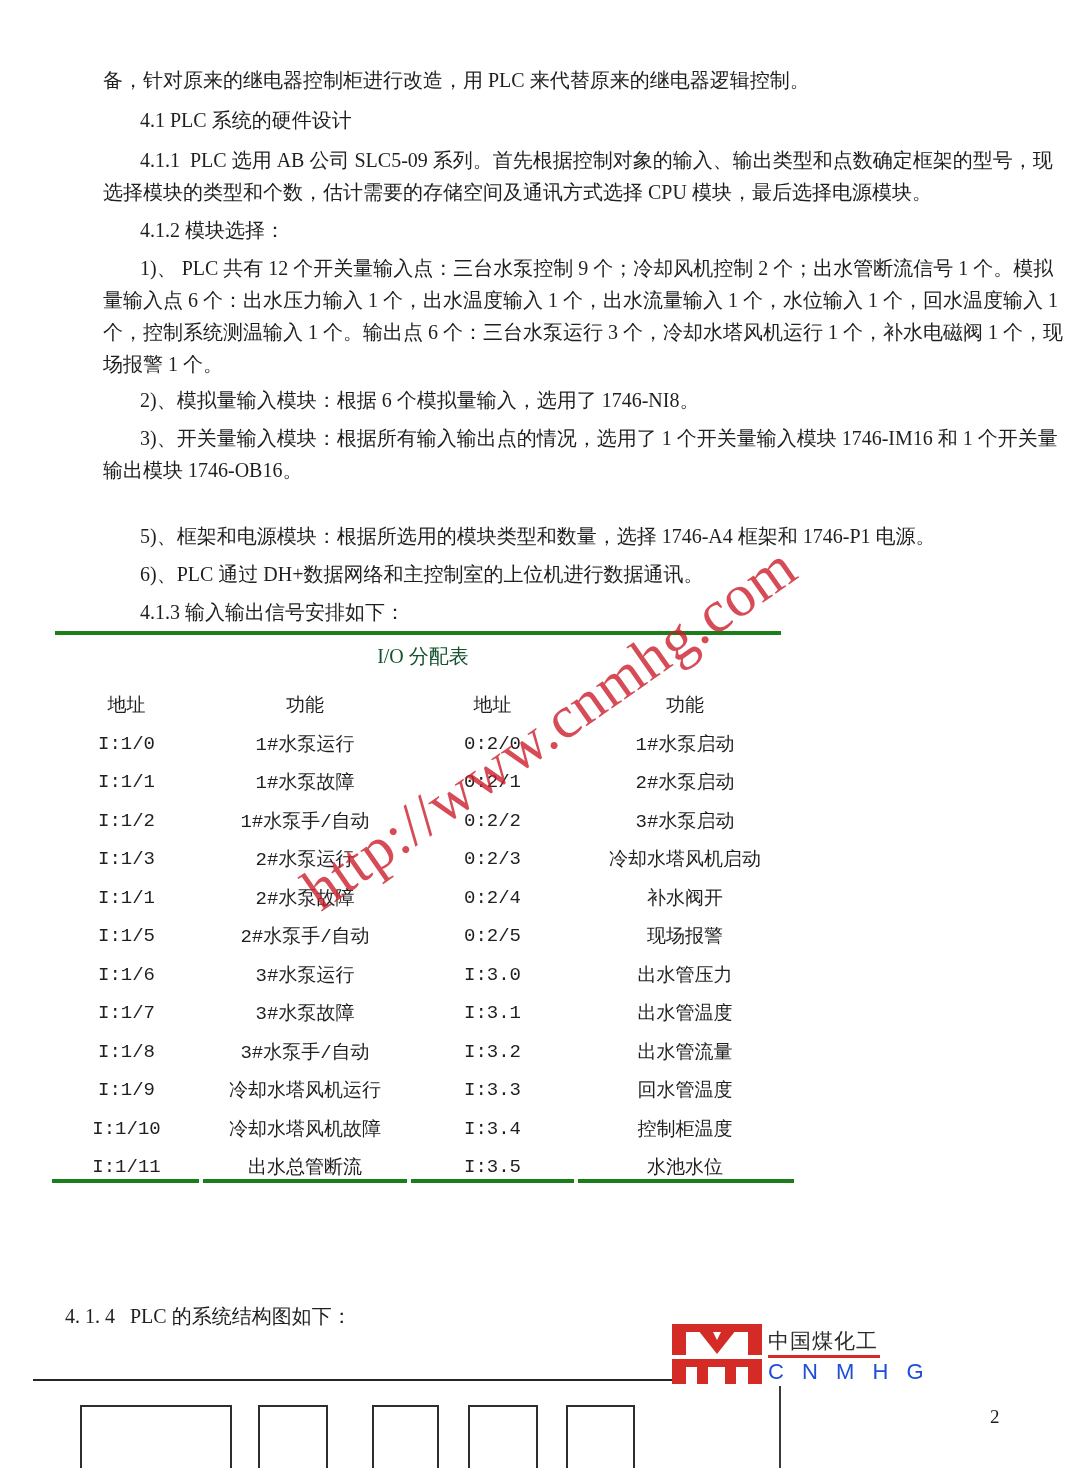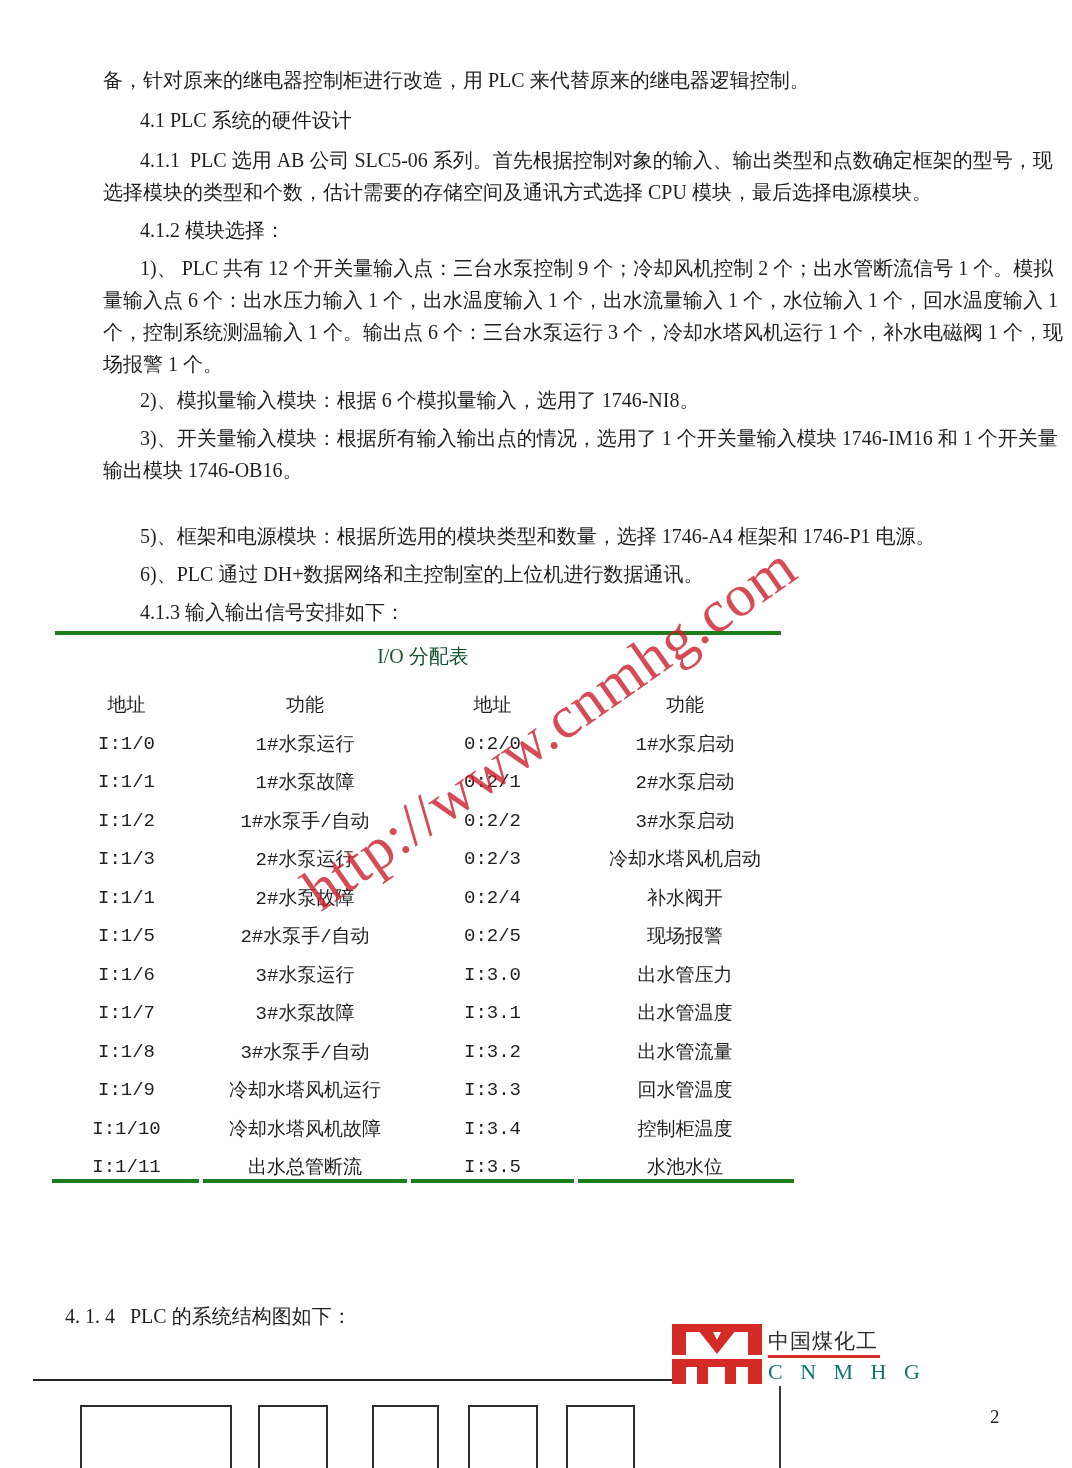--- a/index.html
+++ b/index.html
@@ -27,31 +27,31 @@
     color:rgba(204,30,42,0.8);z-index:6;
     font-family:"Liberation Serif","DejaVu Serif",serif;
   }
   
   #footer-rule{position:absolute;left:33px;top:1379px;width:643px;height:2px;background:#262626;}
   #vert-rule{position:absolute;left:779px;top:1386px;width:2px;height:82px;background:#3a3a3a;}
   .dbox{position:absolute;top:1405px;height:63px;border:2px solid #2e2e2e;border-bottom:none;background:#fff;}
   #logo{position:absolute;left:672px;top:1324px;width:90px;height:60px;}
   #logo-cn{position:absolute;left:768px;top:1327px;font-size:21px;letter-spacing:1px;color:#2b2b2b;}
   #logo-underline{position:absolute;left:768px;top:1355px;width:112px;height:3px;background:#d42b26;}
-  #logo-en{position:absolute;left:768px;top:1359px;font-size:22px;letter-spacing:6px;color:#0f766e;font-family:Liberation Serif, serif;}
+  #logo-en{position:absolute;left:768px;top:1359px;font-size:22px;letter-spacing:6px;color:#1d4ed8;font-family:Liberation Sans, sans-serif;}
   #pagenum{position:absolute;left:990px;top:1406px;font-size:19px;color:#1f1f1f;}
 </style>
 </head>
 <body>
 
 <div id="page">
 
   <div class="bl" style="left:103px;top:68px">备，针对原来的继电器控制柜进行改造，用 PLC 来代替原来的继电器逻辑控制。</div>
   <div class="bl" style="left:140px;top:108px">4.1 PLC 系统的硬件设计</div>
-  <div class="bl" style="left:140px;top:148px">4.1.1  PLC 选用 AB 公司 SLC5-06 系列。首先根据控制对象的输入、输出类型和点数确定框架的型号，现</div>
+  <div class="bl" style="left:140px;top:148px">4.1.1  PLC 选用 AB 公司 SLC5-09 系列。首先根据控制对象的输入、输出类型和点数确定框架的型号，现</div>
   <div class="bl" style="left:103px;top:180px">选择模块的类型和个数，估计需要的存储空间及通讯方式选择 CPU 模块，最后选择电源模块。</div>
   <div class="bl" style="left:140px;top:218px">4.1.2 模块选择：</div>
   <div class="bl" style="left:140px;top:256px">1)、 PLC 共有 12 个开关量输入点：三台水泵控制 9 个；冷却风机控制 2 个；出水管断流信号 1 个。模拟</div>
   <div class="bl" style="left:103px;top:288px">量输入点 6 个：出水压力输入 1 个，出水温度输入 1 个，出水流量输入 1 个，水位输入 1 个，回水温度输入 1</div>
   <div class="bl" style="left:103px;top:320px">个，控制系统测温输入 1 个。输出点 6 个：三台水泵运行 3 个，冷却水塔风机运行 1 个，补水电磁阀 1 个，现</div>
   <div class="bl" style="left:103px;top:352px">场报警 1 个。</div>
   <div class="bl" style="left:140px;top:388px">2)、模拟量输入模块：根据 6 个模拟量输入，选用了 1746-NI8。</div>
   <div class="bl" style="left:140px;top:426px">3)、开关量输入模块：根据所有输入输出点的情况，选用了 1 个开关量输入模块 1746-IM16 和 1 个开关量</div>
   <div class="bl" style="left:103px;top:458px">输出模块 1746-OB16。</div>
   <div class="bl" style="left:140px;top:524px">5)、框架和电源模块：根据所选用的模块类型和数量，选择 1746-A4 框架和 1746-P1 电源。</div>

